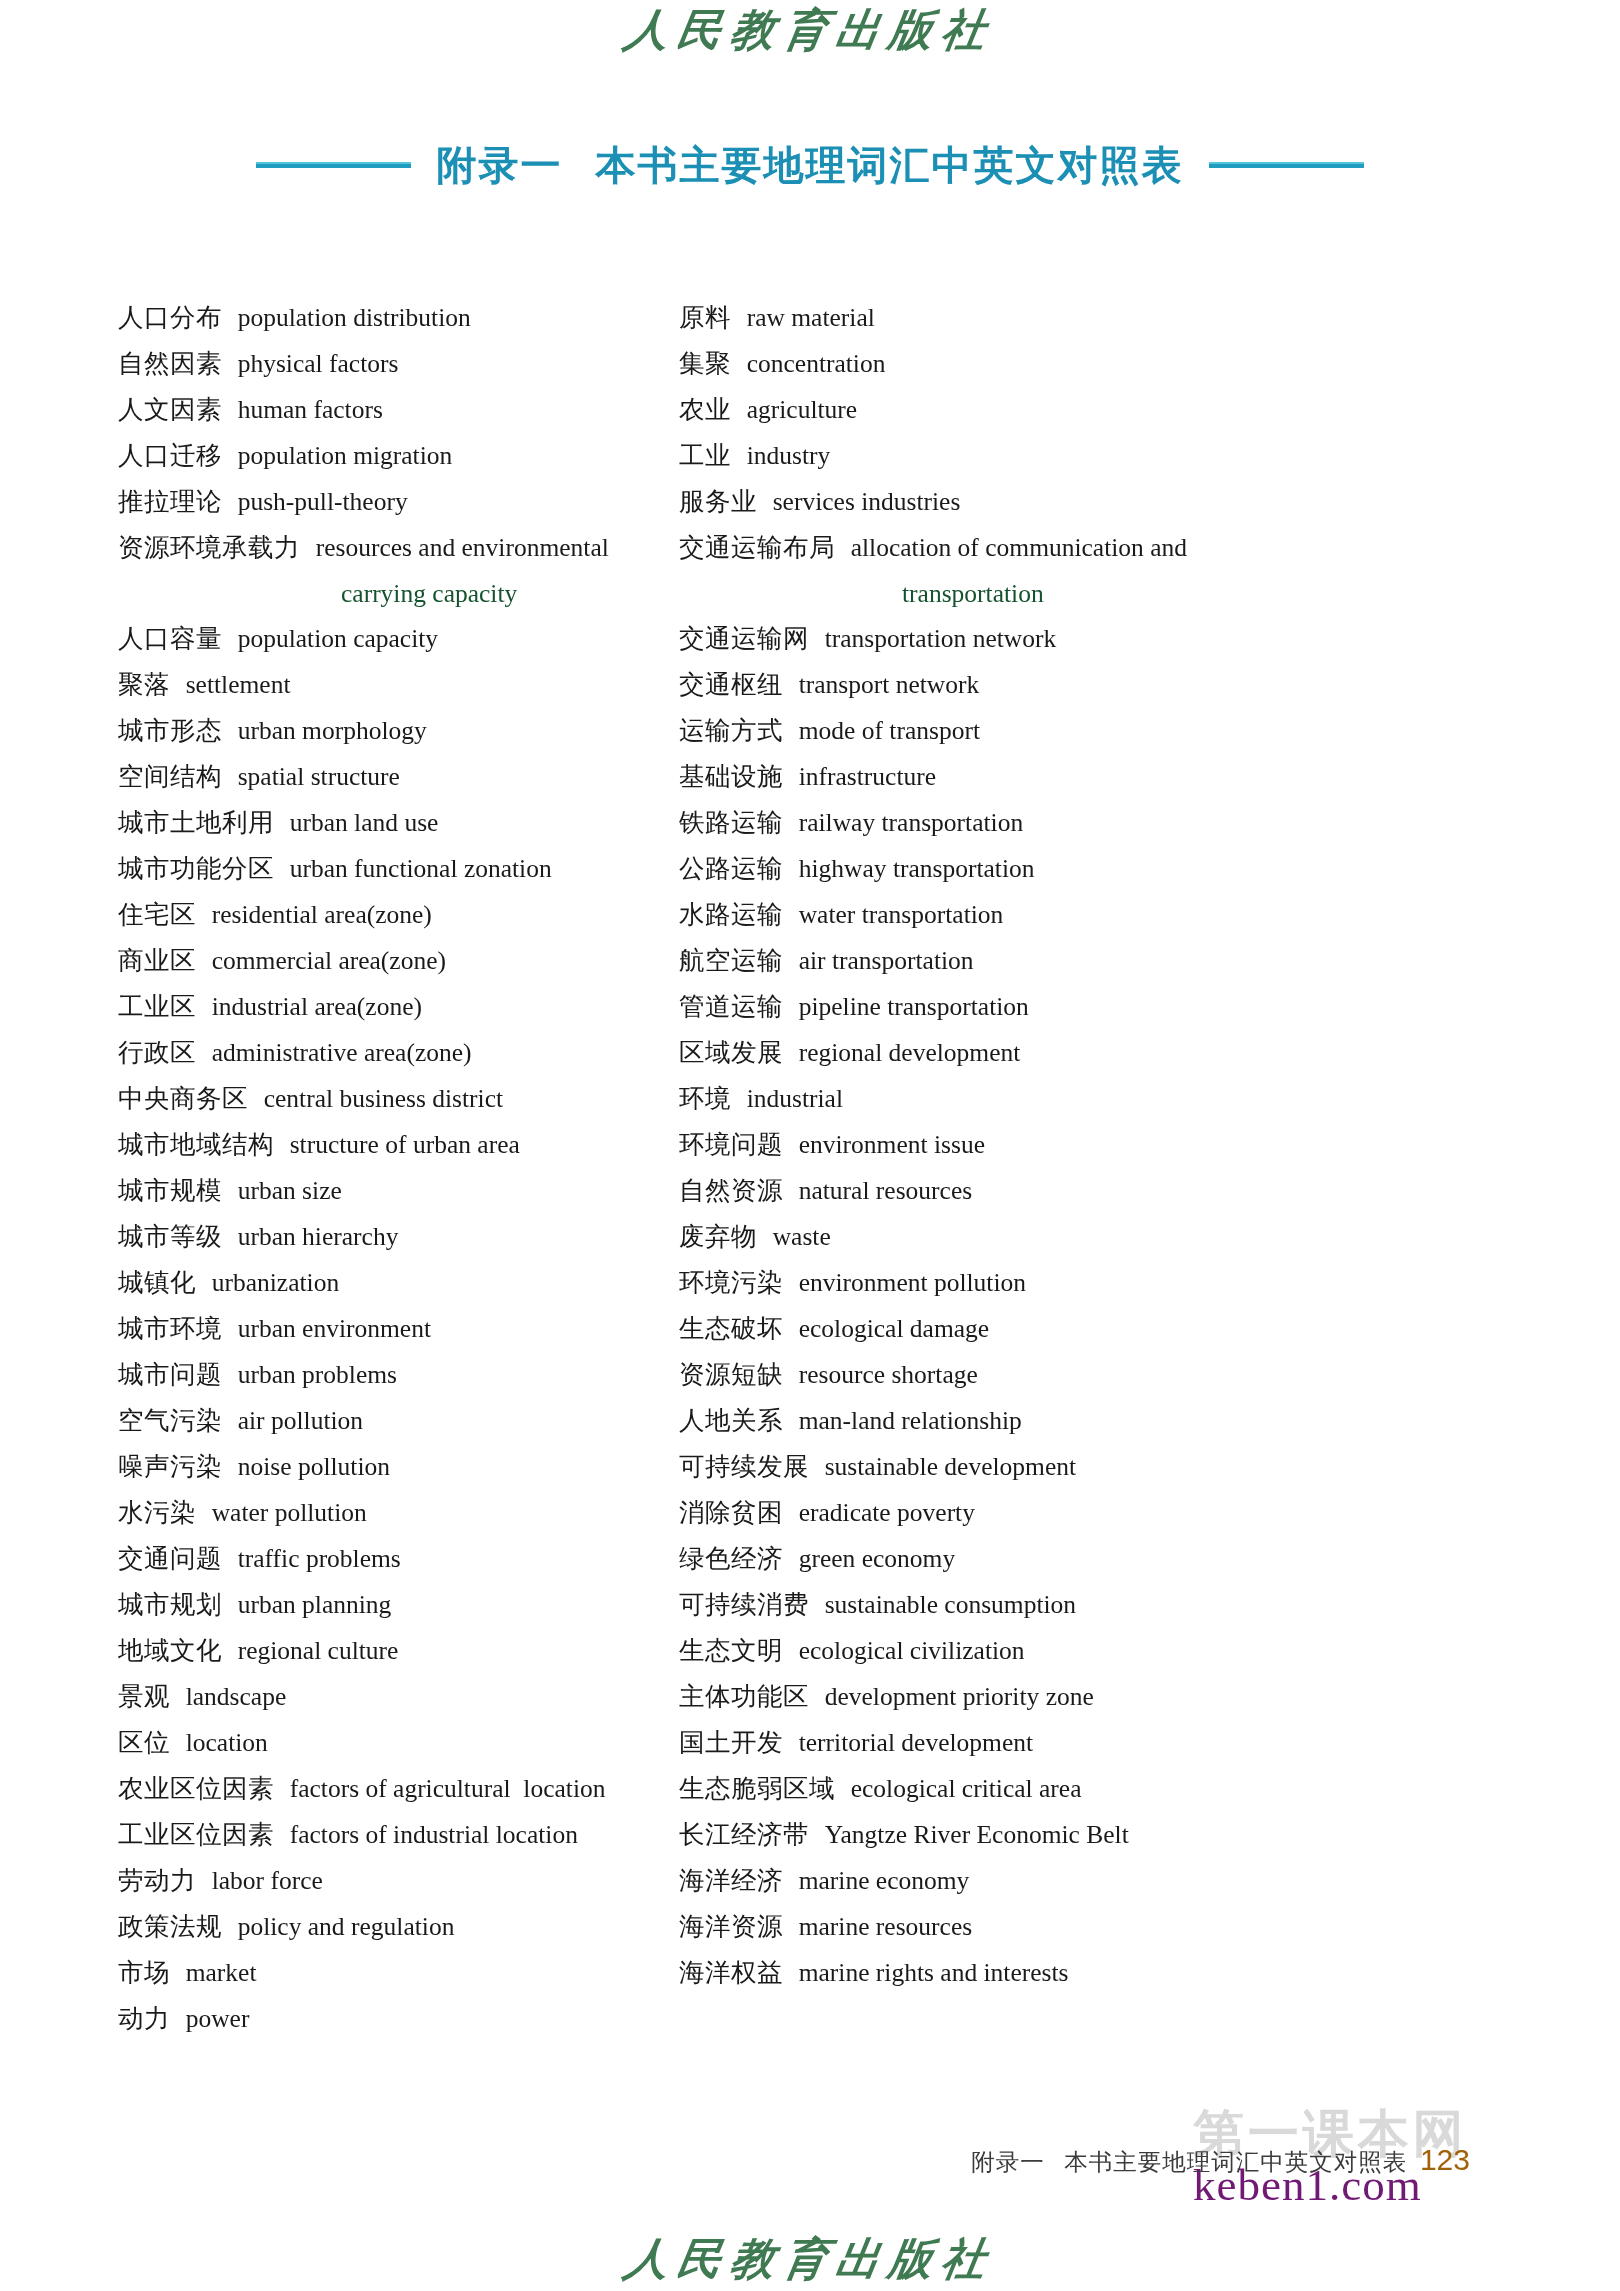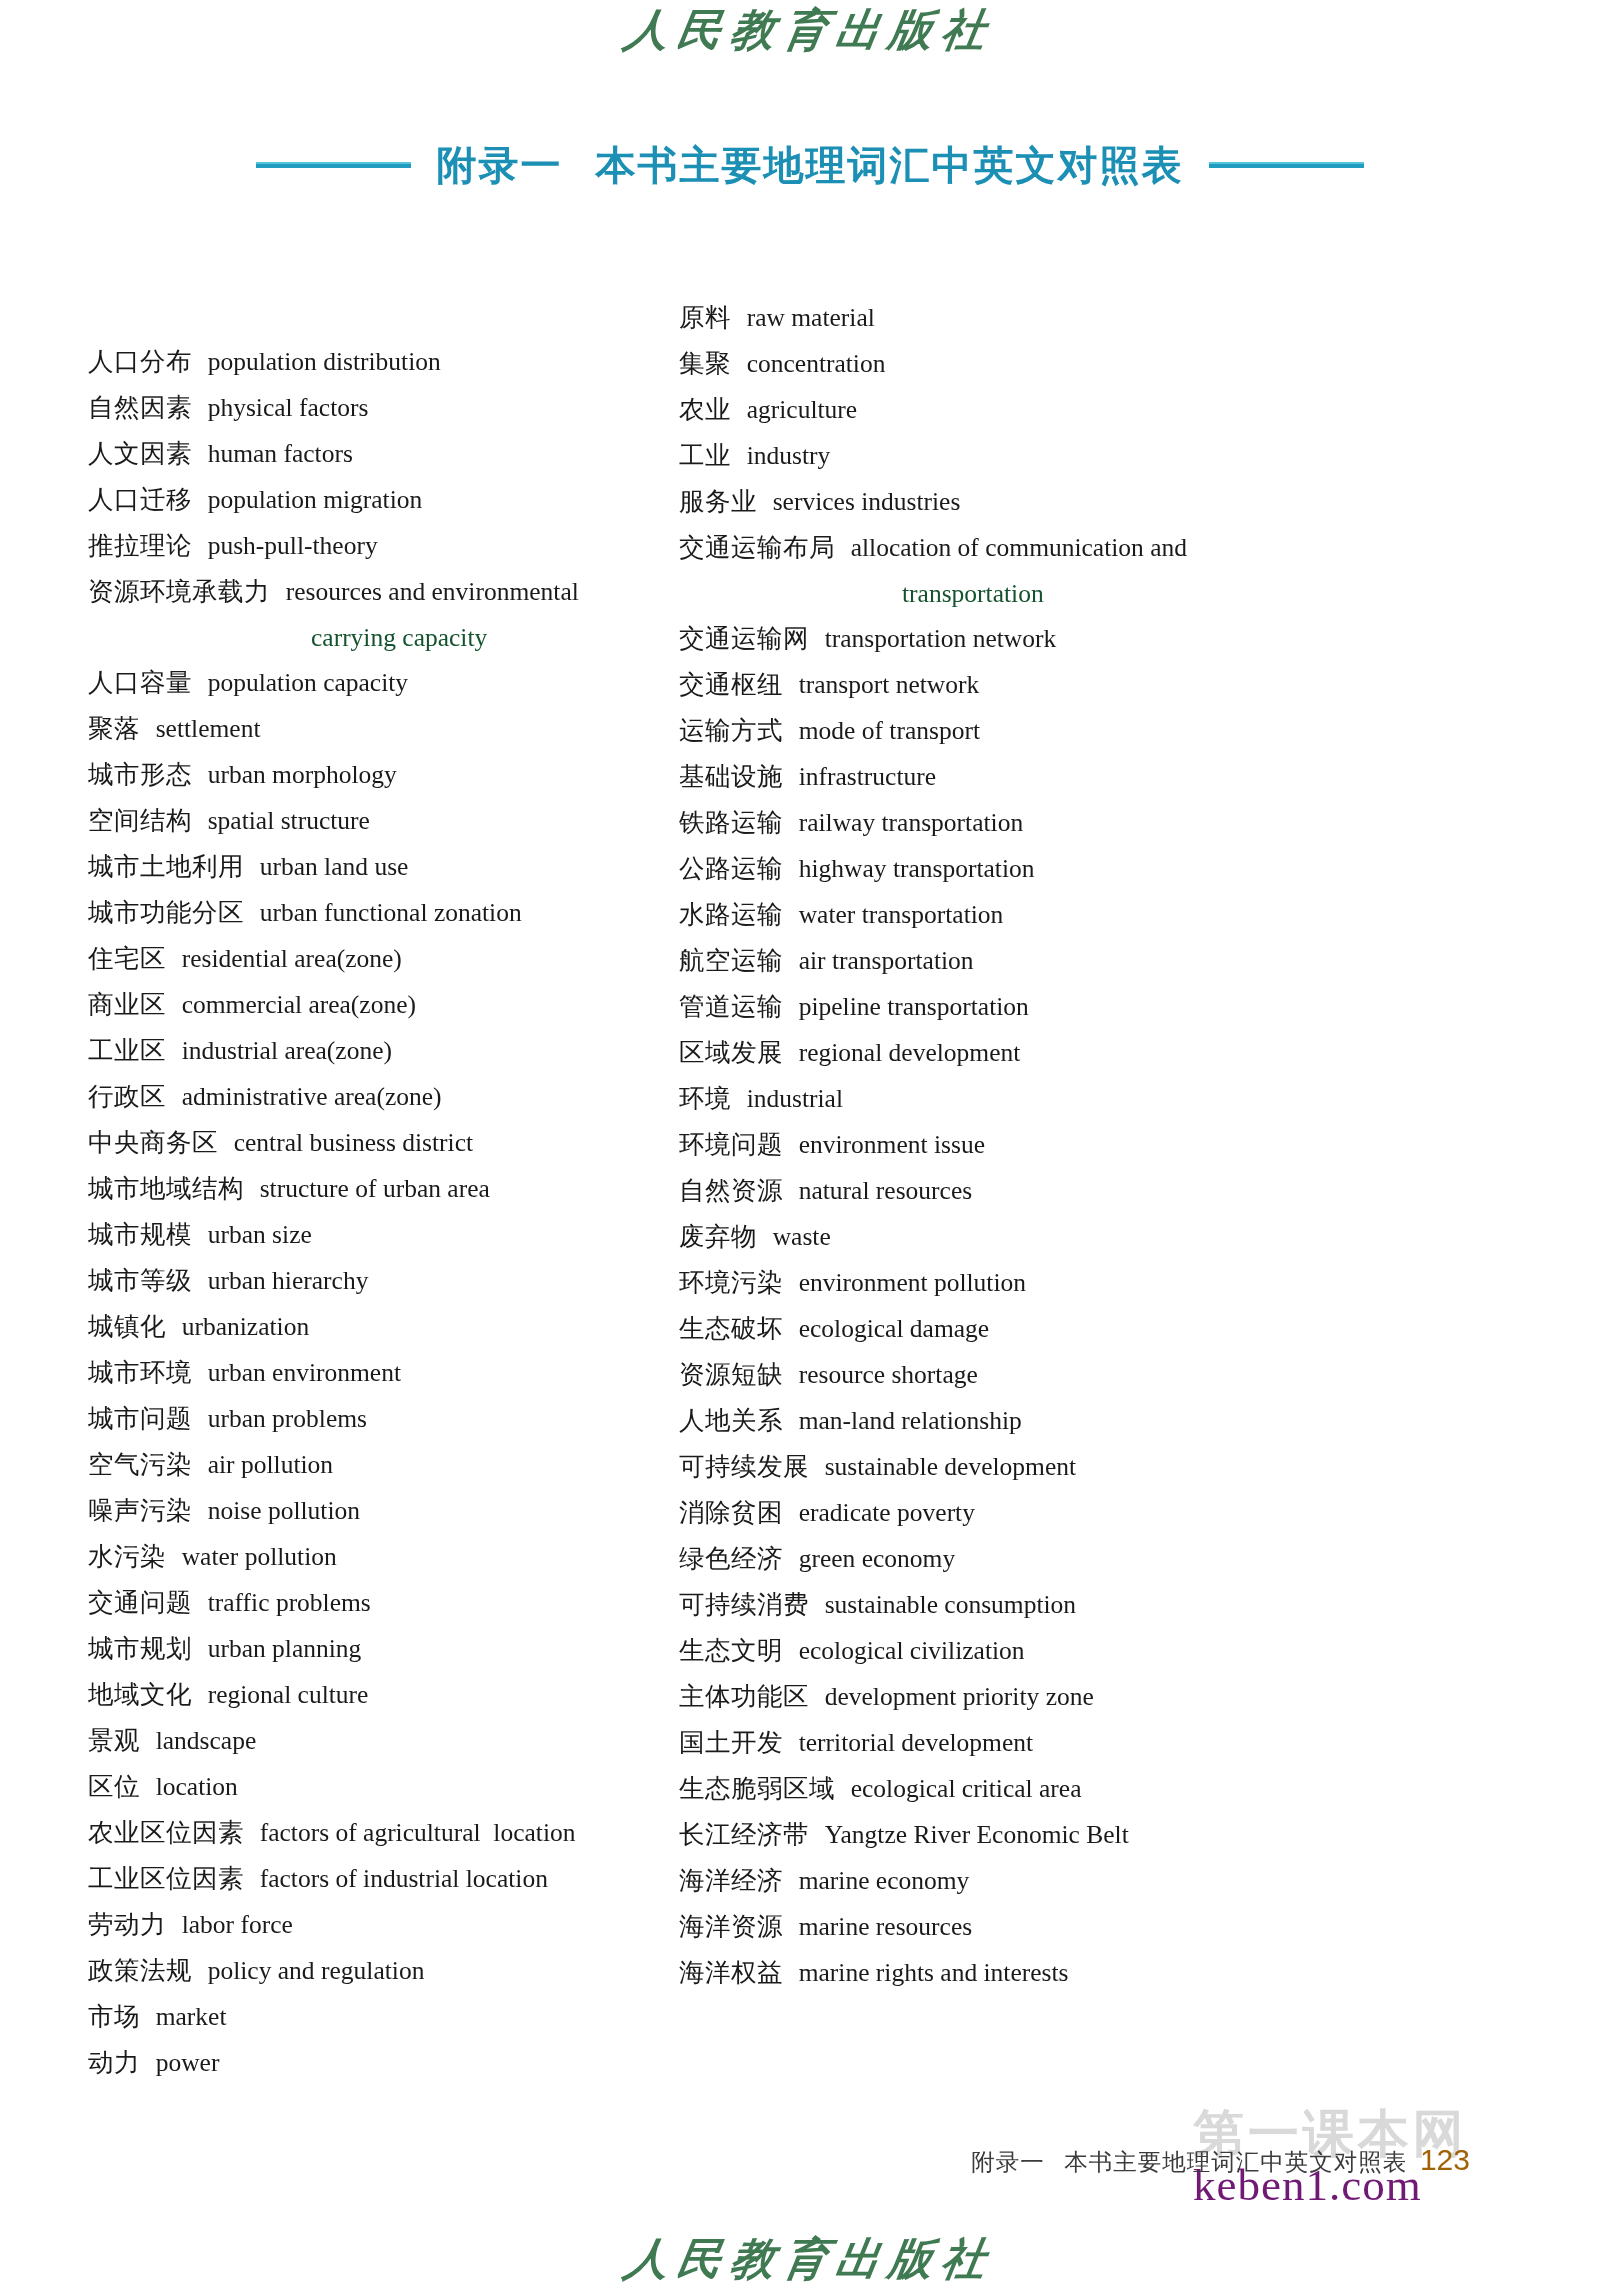--- a/index.html
+++ b/index.html
@@ -69,21 +69,21 @@
     position: absolute;
     top: 294px;
     left: 0;
     width: 100%;
     display: flex;
     justify-content: flex-start;
   }
   .column {
     box-sizing: border-box;
   }
-  .column.left  { width: 667px; padding-left: 88px; margin-top: 44px; }
+  .column.left  { width: 667px; padding-left: 118px; }
   .column.right { width: 745px; padding-left: 0px; margin-left: 12px; }
 
   .entry {
     display: flex;
     align-items: baseline;
     flex-wrap: wrap;
     height: 46px;
     white-space: nowrap;
   }
   .entry.two-line { height: 91px; align-content: flex-start; }

